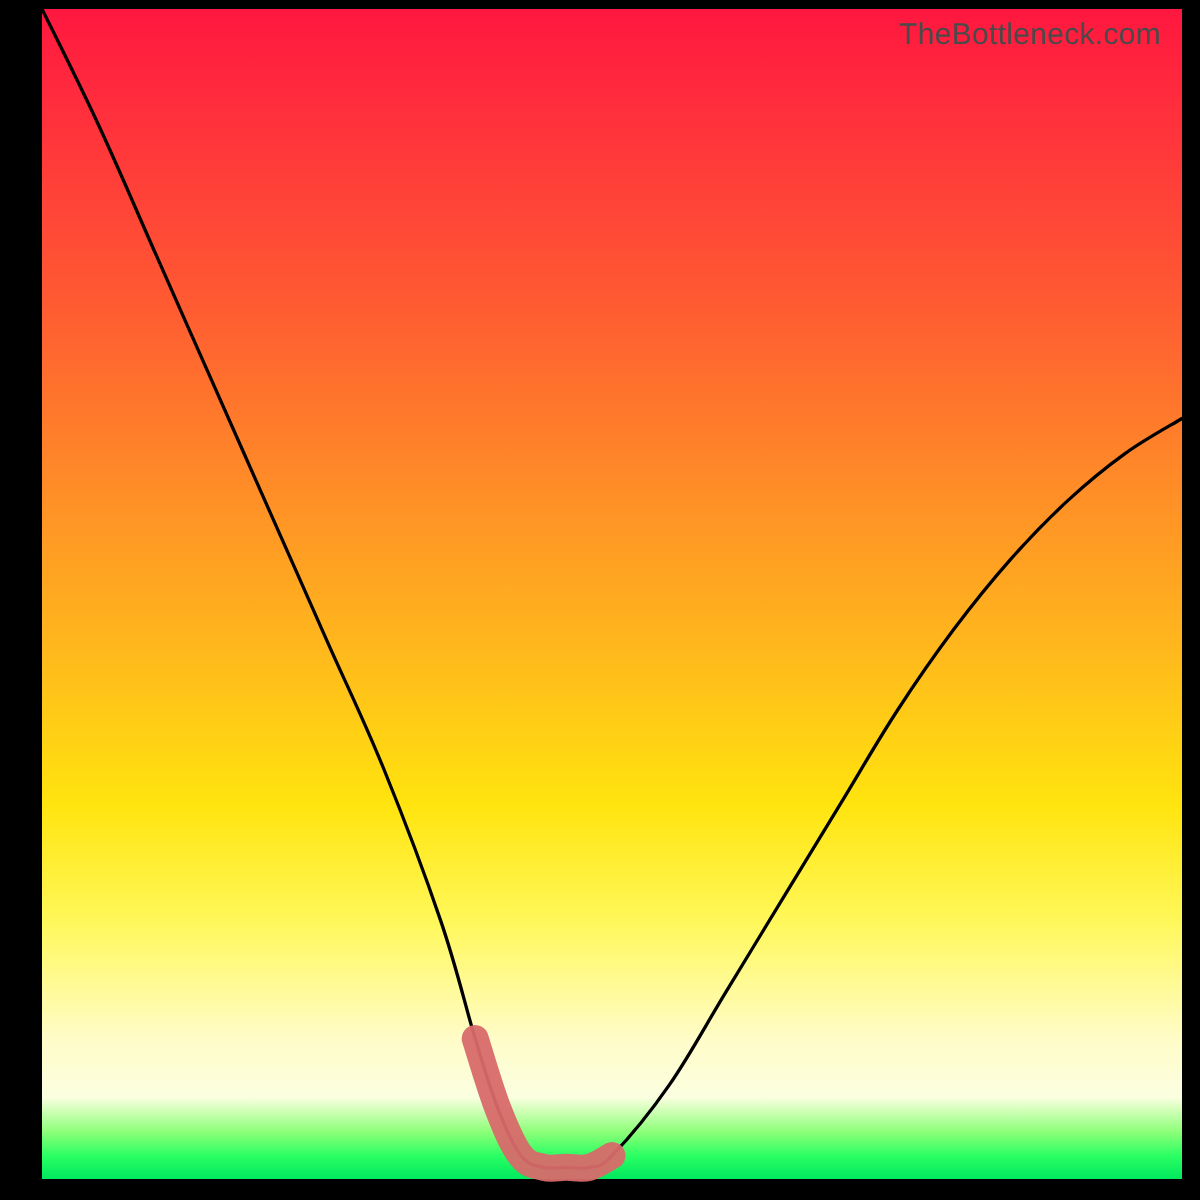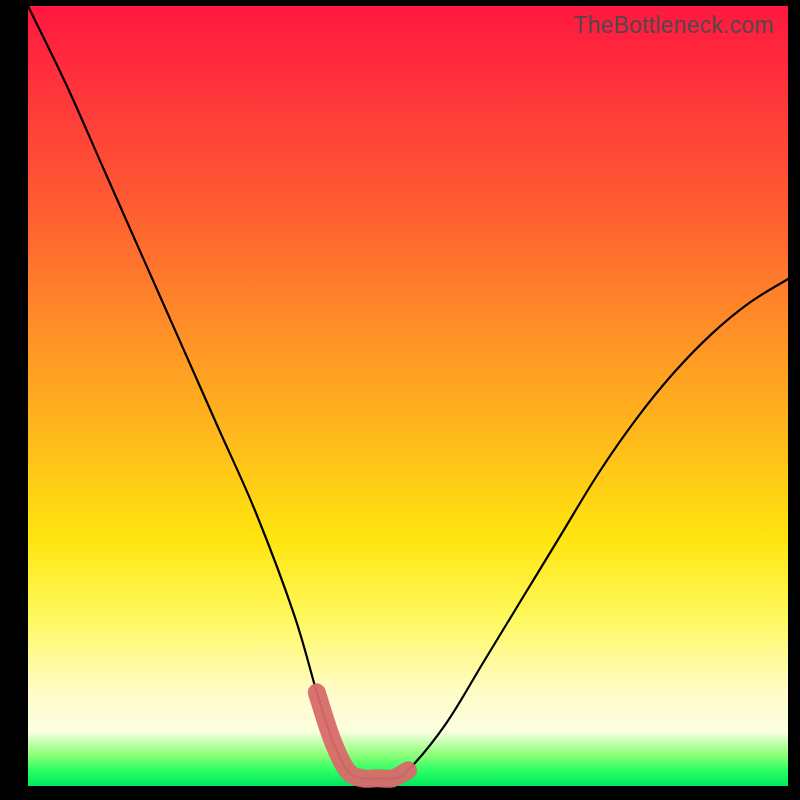--- a/index.html
+++ b/index.html
@@ -38,21 +38,21 @@
       #8cff78 96%,
       #2bff63 98%,
       #00e85e 100%
     );
   }
   .watermark {
     position: absolute;
     top: 6px;
     right: 14px;
     color: #4a4a4a;
-    font-size: 23px;
+    font-size: 20px;
     font-weight: 500;
     letter-spacing: 0.2px;
     user-select: none;
   }
   svg.curve {
     position: absolute;
     left: 0;
     top: 0;
     width: 760px;
     height: 780px;

